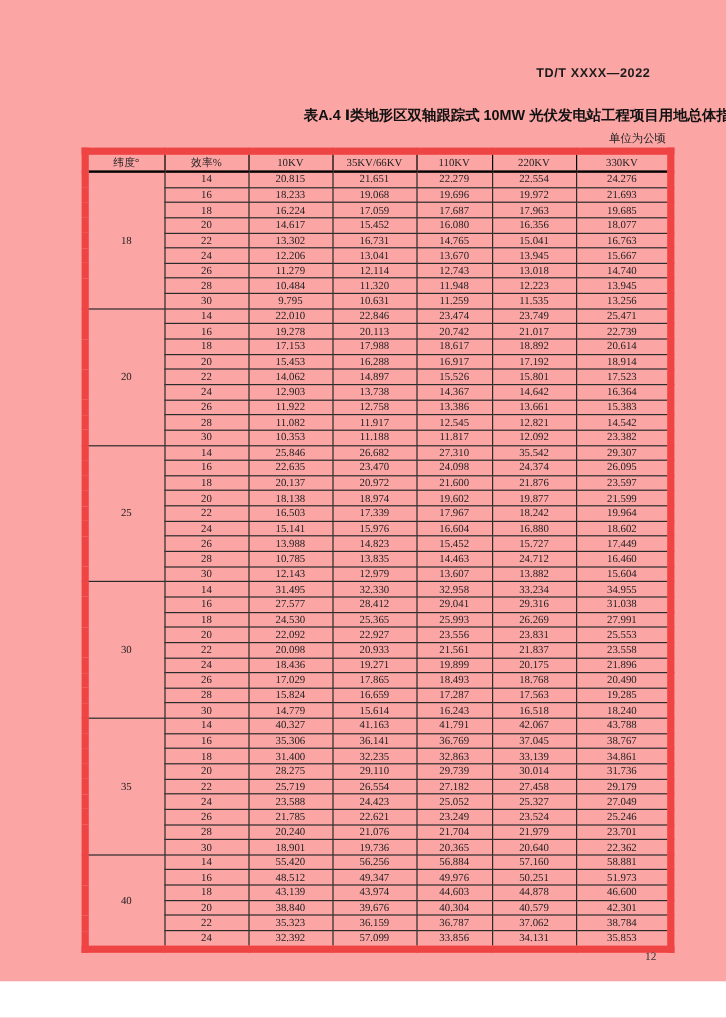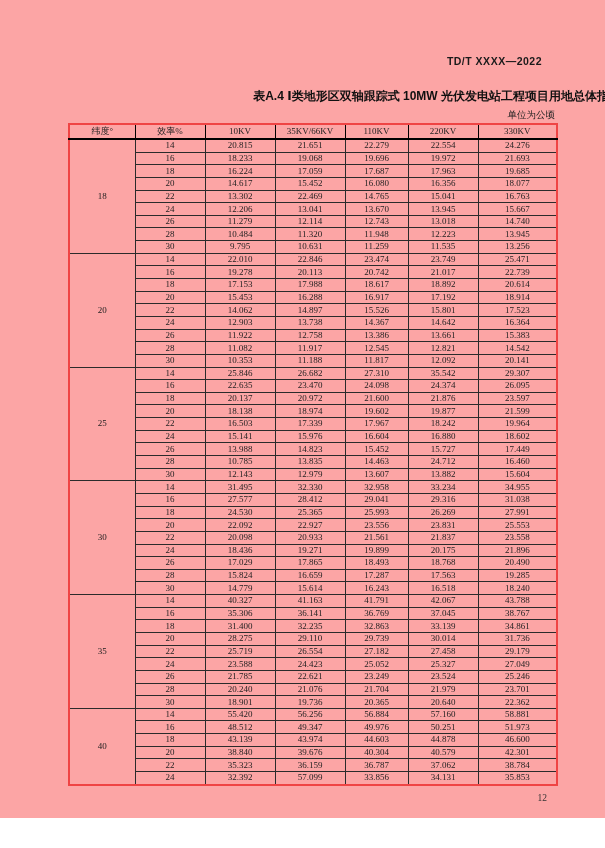--- a/index.html
+++ b/index.html
@@ -45,21 +45,21 @@
     font-size: 9.5px;
     color: #222;
   }
   table.indicator {
     position: absolute;
     top: 123px;
     left: 68px;
     width: 488px;
     border-collapse: collapse;
     table-layout: fixed;
-    border: 2px solid #ef4444;
+    border: 6px solid #ef4444;
     font-size: 9px;
     color: #1e1e1e;
   }
   table.indicator col.c1 { width: 66px; }
   table.indicator col.c2 { width: 70px; }
   table.indicator col.c3 { width: 70px; }
   table.indicator col.c4 { width: 70px; }
   table.indicator col.c5 { width: 63px; }
   table.indicator col.c6 { width: 70px; }
   table.indicator col.c7 { width: 79px; }
@@ -158,21 +158,21 @@
           <td>20</td>
           <td>14.617</td>
           <td>15.452</td>
           <td>16.080</td>
           <td>16.356</td>
           <td>18.077</td>
         </tr>
         <tr>
           <td>22</td>
           <td>13.302</td>
-          <td>22.469</td>
+          <td>16.731</td>
           <td>14.765</td>
           <td>15.041</td>
           <td>16.763</td>
         </tr>
         <tr>
           <td>24</td>
           <td>12.206</td>
           <td>13.041</td>
           <td>13.670</td>
           <td>13.945</td>
@@ -266,21 +266,21 @@
           <td>12.545</td>
           <td>12.821</td>
           <td>14.542</td>
         </tr>
         <tr>
           <td>30</td>
           <td>10.353</td>
           <td>11.188</td>
           <td>11.817</td>
           <td>12.092</td>
-          <td>20.141</td>
+          <td>23.382</td>
         </tr>
         <tr class="section-start">
           <td rowspan="9" class="lat">25</td>
           <td>14</td>
           <td>25.846</td>
           <td>26.682</td>
           <td>27.310</td>
           <td>35.542</td>
           <td>29.307</td>
         </tr>

